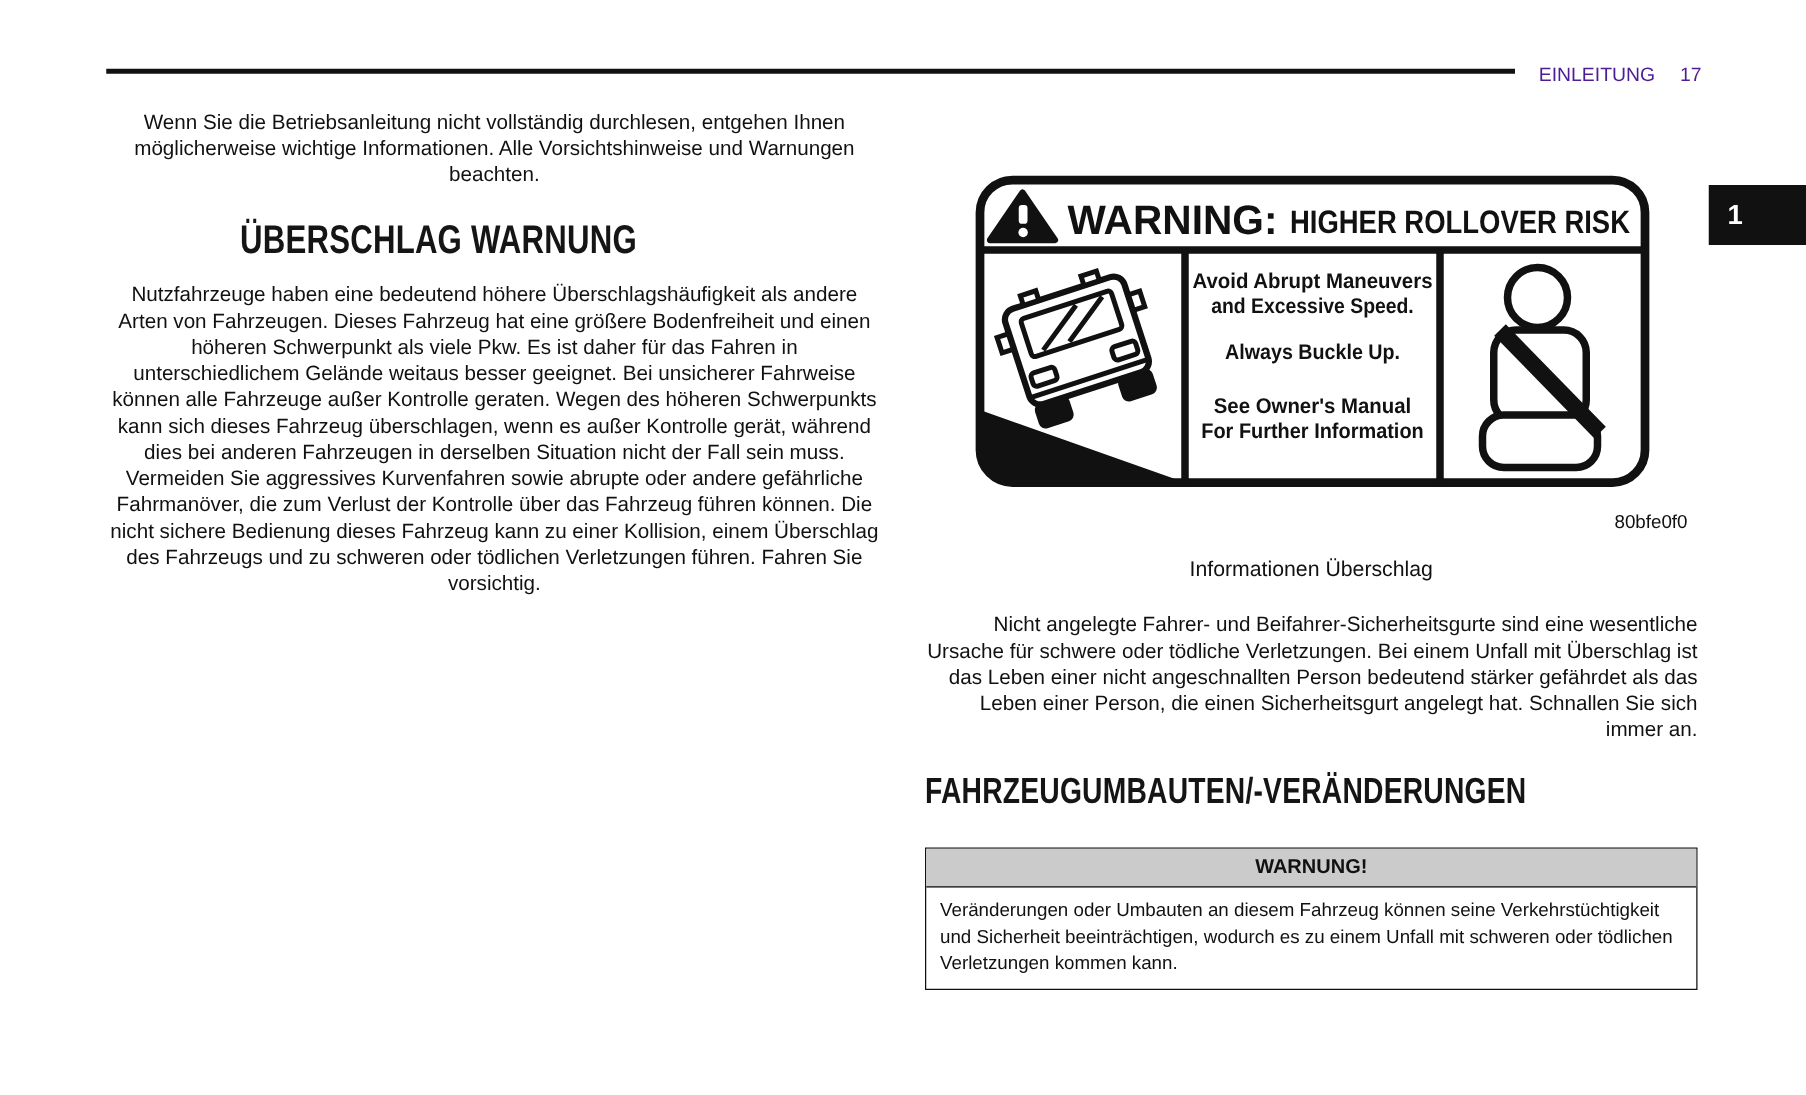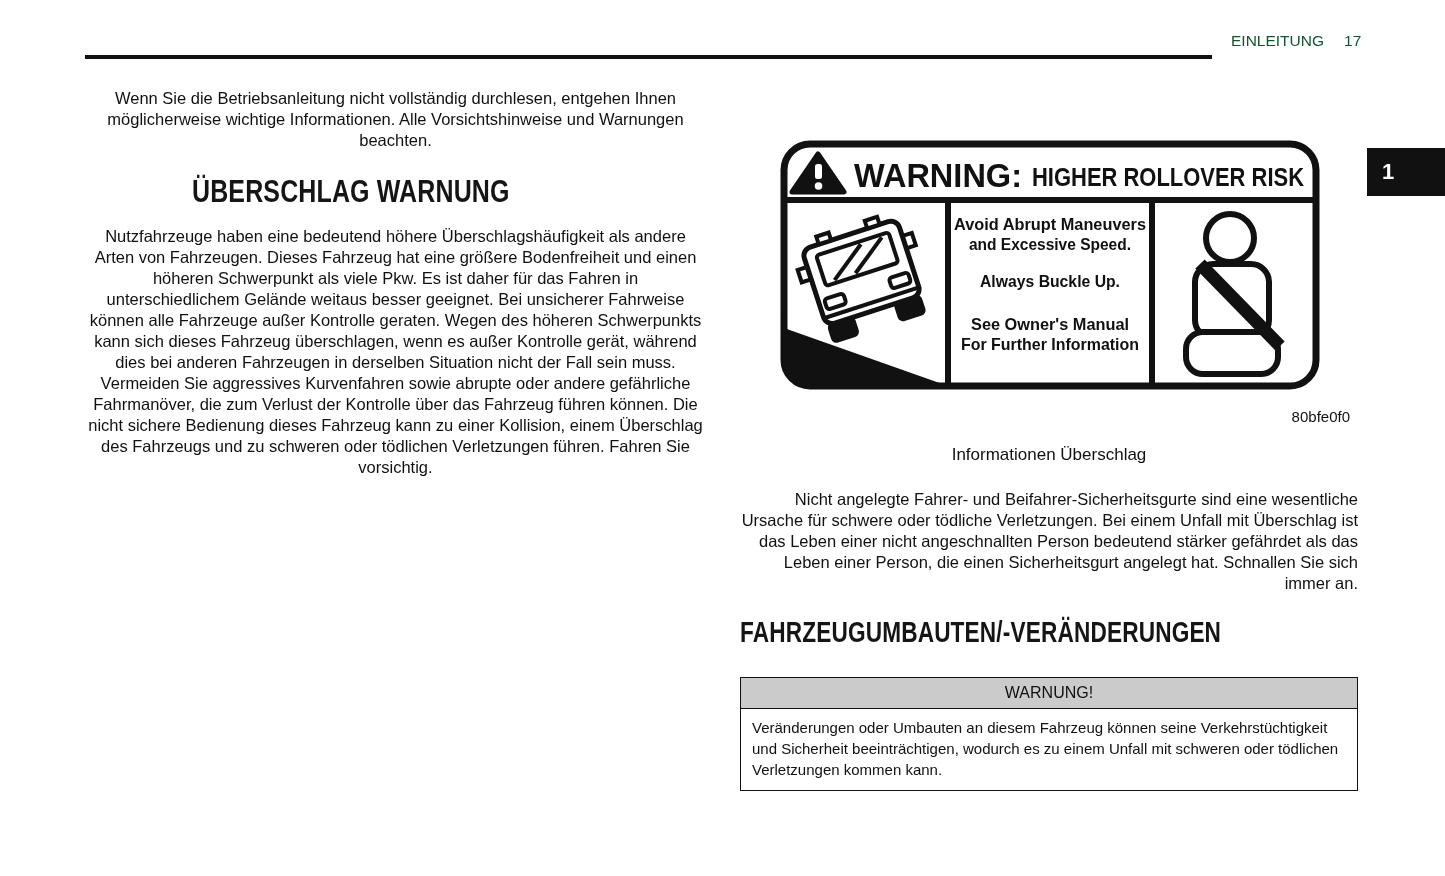--- a/index.html
+++ b/index.html
@@ -8,23 +8,23 @@
     position:relative;
     width:1445px; height:876px;
     background:#ffffff;
     color:#111;
     font-family:"Liberation Sans", sans-serif;
     overflow:hidden;
     margin:0 auto;
   }
   
   .runhead {
-    position:absolute; top:32px; left:1231px;
+    position:absolute; top:52px; left:1231px;
     display:flex; gap:20px; align-items:baseline;
-    font-size:15.5px; color:#14532d;
+    font-size:15.5px; color:#4c1d95;
   }
   .rule {
     position:absolute; top:55px; left:85px;
     width:1127px; height:4px; background:#111;
   }
   .side-tab {
     position:absolute; top:148px; left:1367px;
     width:78px; height:48px; background:#111;
     color:#fff; font-size:22px; font-weight:bold;
     display:flex; align-items:center; padding-left:15px;
@@ -64,21 +64,21 @@
   
   .warnbox {
     margin-top:14px;
     border:1.6px solid #111;
     background:#fff;
   }
   .warnbox-title {
     background:#cbcbcb;
     border-bottom:1.6px solid #111;
     text-align:center;
-    font-weight:normal;
+    font-weight:bold;
     font-size:16px;
     padding:6px 0;
   }
   .warnbox-body {
     padding:8px 11px 10px 11px;
     font-size:15px; line-height:21px;
   }
   
   .lbl-txt { font-family:"Liberation Sans", sans-serif; font-weight:bold; fill:#111; }
 </style>

